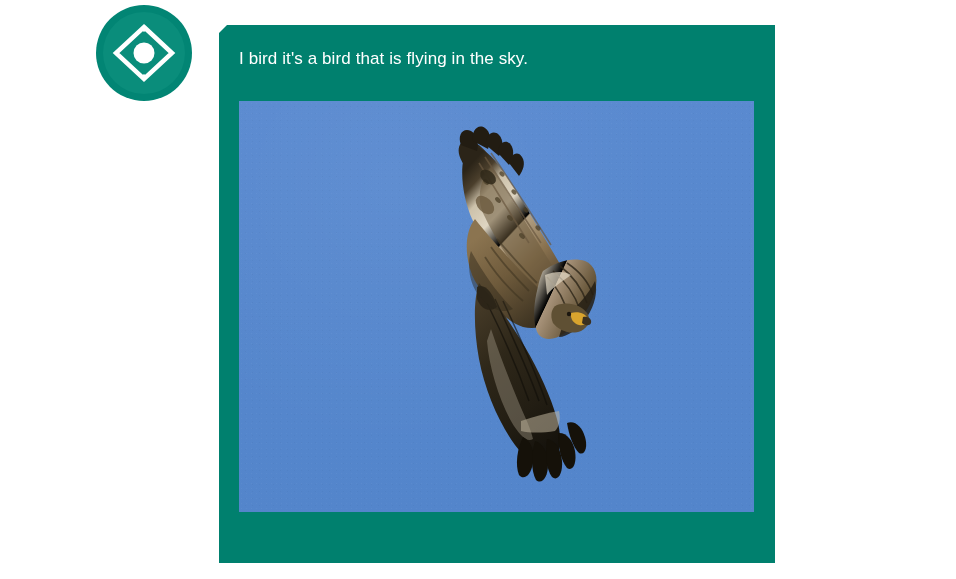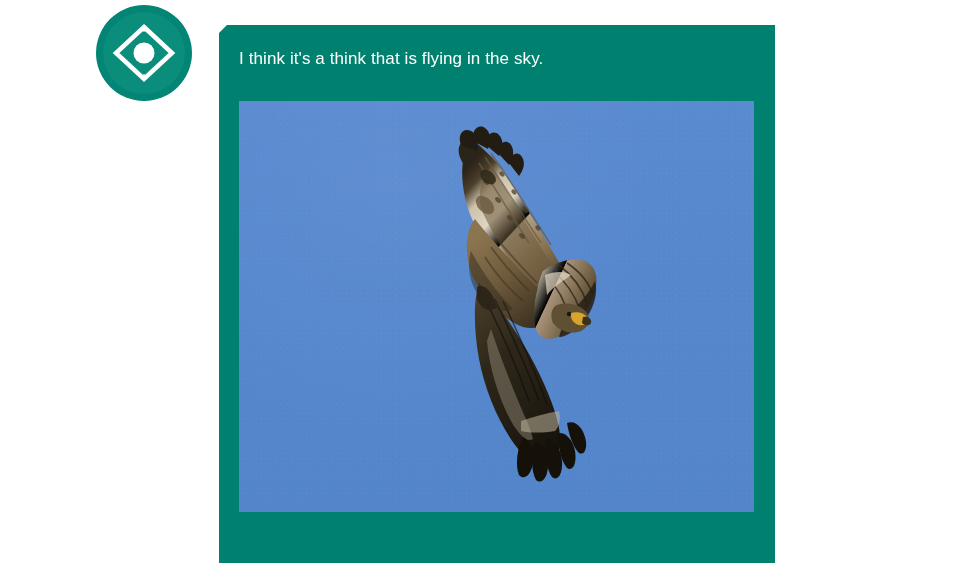--- a/index.html
+++ b/index.html
@@ -110,21 +110,21 @@
 
     <path d="M38 10 L34.5 14 L38 17 L41.5 14 Z" fill="#ffffff"></path>
     <path d="M38 66 L34.5 62 L38 59 L41.5 62 Z" fill="#ffffff"></path>
     <path d="M38 12 L66 38 L38 64 L10 38 Z" fill="none" stroke="#ffffff" stroke-width="4.5" stroke-linejoin="miter"></path>
     <circle cx="38" cy="38" r="10.5" fill="#ffffff"></circle>
   </svg>
 </div>
 
 <div class="bubble">
 
-  <div class="bubble-text">I think it's a think that is flying in the sky.</div>
+  <div class="bubble-text">I bird it's a bird that is flying in the sky.</div>
 
   <div class="photo-frame">
     <div class="sky"></div>
     <div class="sky-grain"></div>
 
     <svg class="bird" viewBox="0 0 515 411" aria-hidden="true">
       <defs>
         <linearGradient id="upperWing" x1="0.15" y1="0.05" x2="0.75" y2="0.85">
           <stop offset="0%" stop-color="#2b2418"></stop>
           <stop offset="11%" stop-color="#4b3f2c"></stop>

